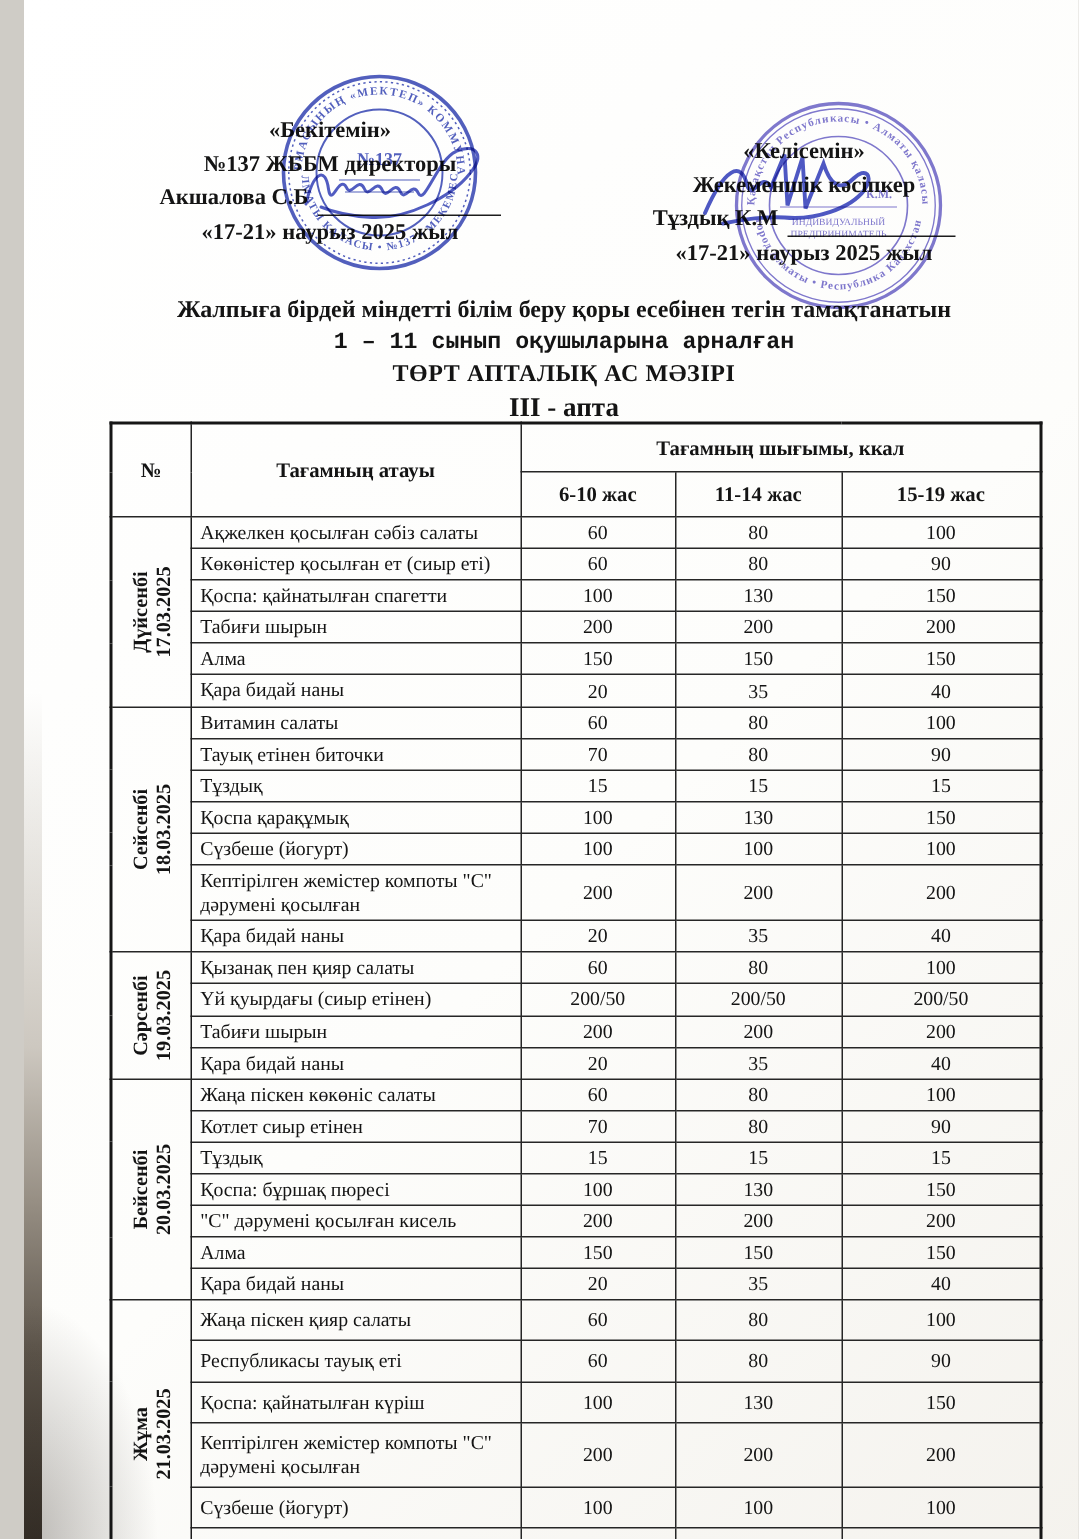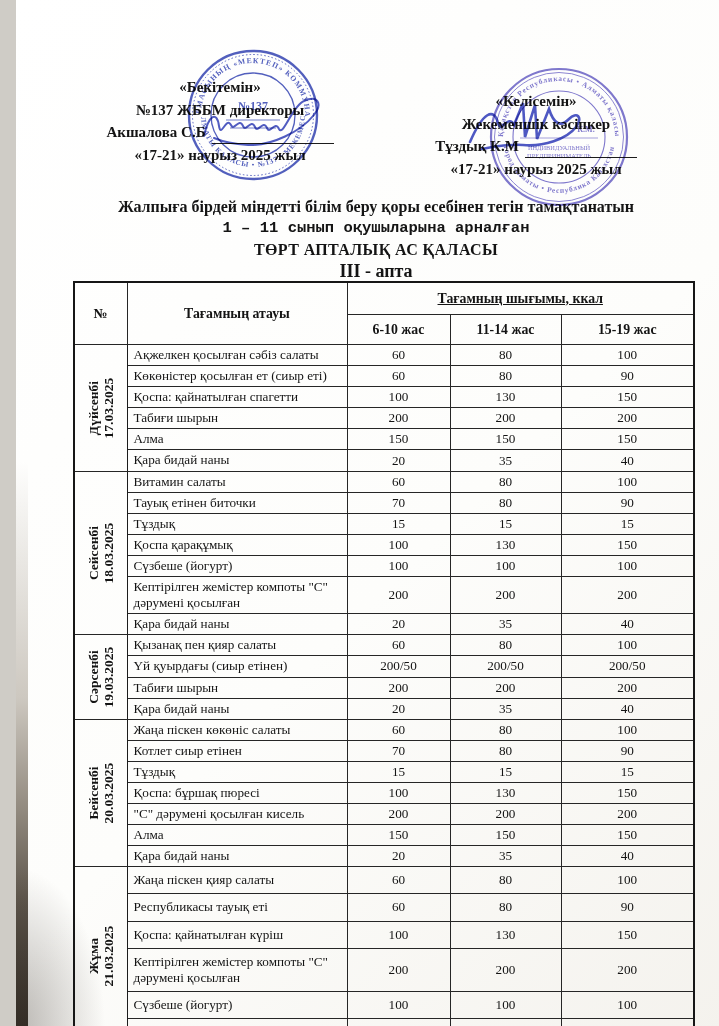--- a/index.html
+++ b/index.html
@@ -32,21 +32,21 @@
   #title-block .t2{font-size:15.5px;line-height:22px;font-family:Liberation Mono, monospace;}
   #title-block .t3{font-size:16px;line-height:22px;letter-spacing:.4px;}
   #title-block .t4{font-size:18px;line-height:21px;}
 
   
   table{position:absolute;left:57px;top:281px;width:620px;border-collapse:collapse;table-layout:fixed;z-index:2;
     font-size:13.2px;border:2px solid #161616;}
   th,td{border:1px solid #262626;}
   thead th{font-weight:bold;font-size:13.8px;padding:2px 3px;}
   .th-no{width:53px;}
-  .th-group{height:27px;text-decoration:underline;}
+  .th-group{height:27px;}
   .th-age{height:25px;}
   tbody{border-top:1.6px solid #141414;}
   td.dish{padding:2px 6px;line-height:1.22;}
   td.val{text-align:center;padding:2px 3px;}
   tbody:last-of-type td.dish,tbody:last-of-type td.val{padding-top:5px;padding-bottom:5px;}
   td.day-cell{position:relative;border-right:1.4px solid #1c1c1c;}
   .rot{position:absolute;top:50%;left:50%;transform:translate(-50%,-50%) rotate(-90deg);
     display:flex;flex-direction:column;align-items:center;white-space:nowrap;font-weight:bold;font-size:13.5px;line-height:15px;}
 </style>
 </head>
@@ -120,21 +120,21 @@
   <svg class="ink" style="left:184px;top:94px" width="142" height="60" viewBox="0 0 142 60">
     <path d="M4,42 C9,20 17,17 19,32 C21,45 26,22 31,31 C34,38 39,23 43,32 C46,39 51,24 55,33 C58,40 63,25 67,34 C70,41 75,26 79,35 C83,43 92,12 104,7 C117,1 124,9 113,22 C101,37 72,52 48,51 C33,50 21,47 14,44" fill="none" stroke="#2a38b5" stroke-width="2" stroke-linecap="round"></path>
   </svg>
   <svg class="ink" style="left:448px;top:96px" width="132" height="62" viewBox="0 0 132 62">
     <path d="M6,46 C19,16 30,11 34,27 C37,39 44,17 50,29 L59,7 L61,41 L71,9 L73,43 L85,13 C90,29 97,31 105,23 C113,15 119,21 112,31 C103,43 79,51 59,49 C44,48 28,51 18,53" fill="none" stroke="#2633b8" stroke-width="2.6" stroke-linecap="round"></path>
   </svg>
 
   <div id="title-block">
     <div class="t1">Жалпыға бірдей міндетті білім беру қоры есебінен тегін тамақтанатын</div>
     <div class="t2">1 – 11 сынып оқушыларына арналған</div>
-    <div class="t3">ТӨРТ АПТАЛЫҚ АС ҚАЛАСЫ</div>
+    <div class="t3">ТӨРТ АПТАЛЫҚ АС МӘЗІРІ</div>
     <div class="t4">III - апта</div>
   </div>
 
   <table id="menu-table">
     <colgroup>
       <col style="width:53px">
         <col style="width:220px">
         <col style="width:103px">
         <col style="width:111px">
         <col style="width:133px">

